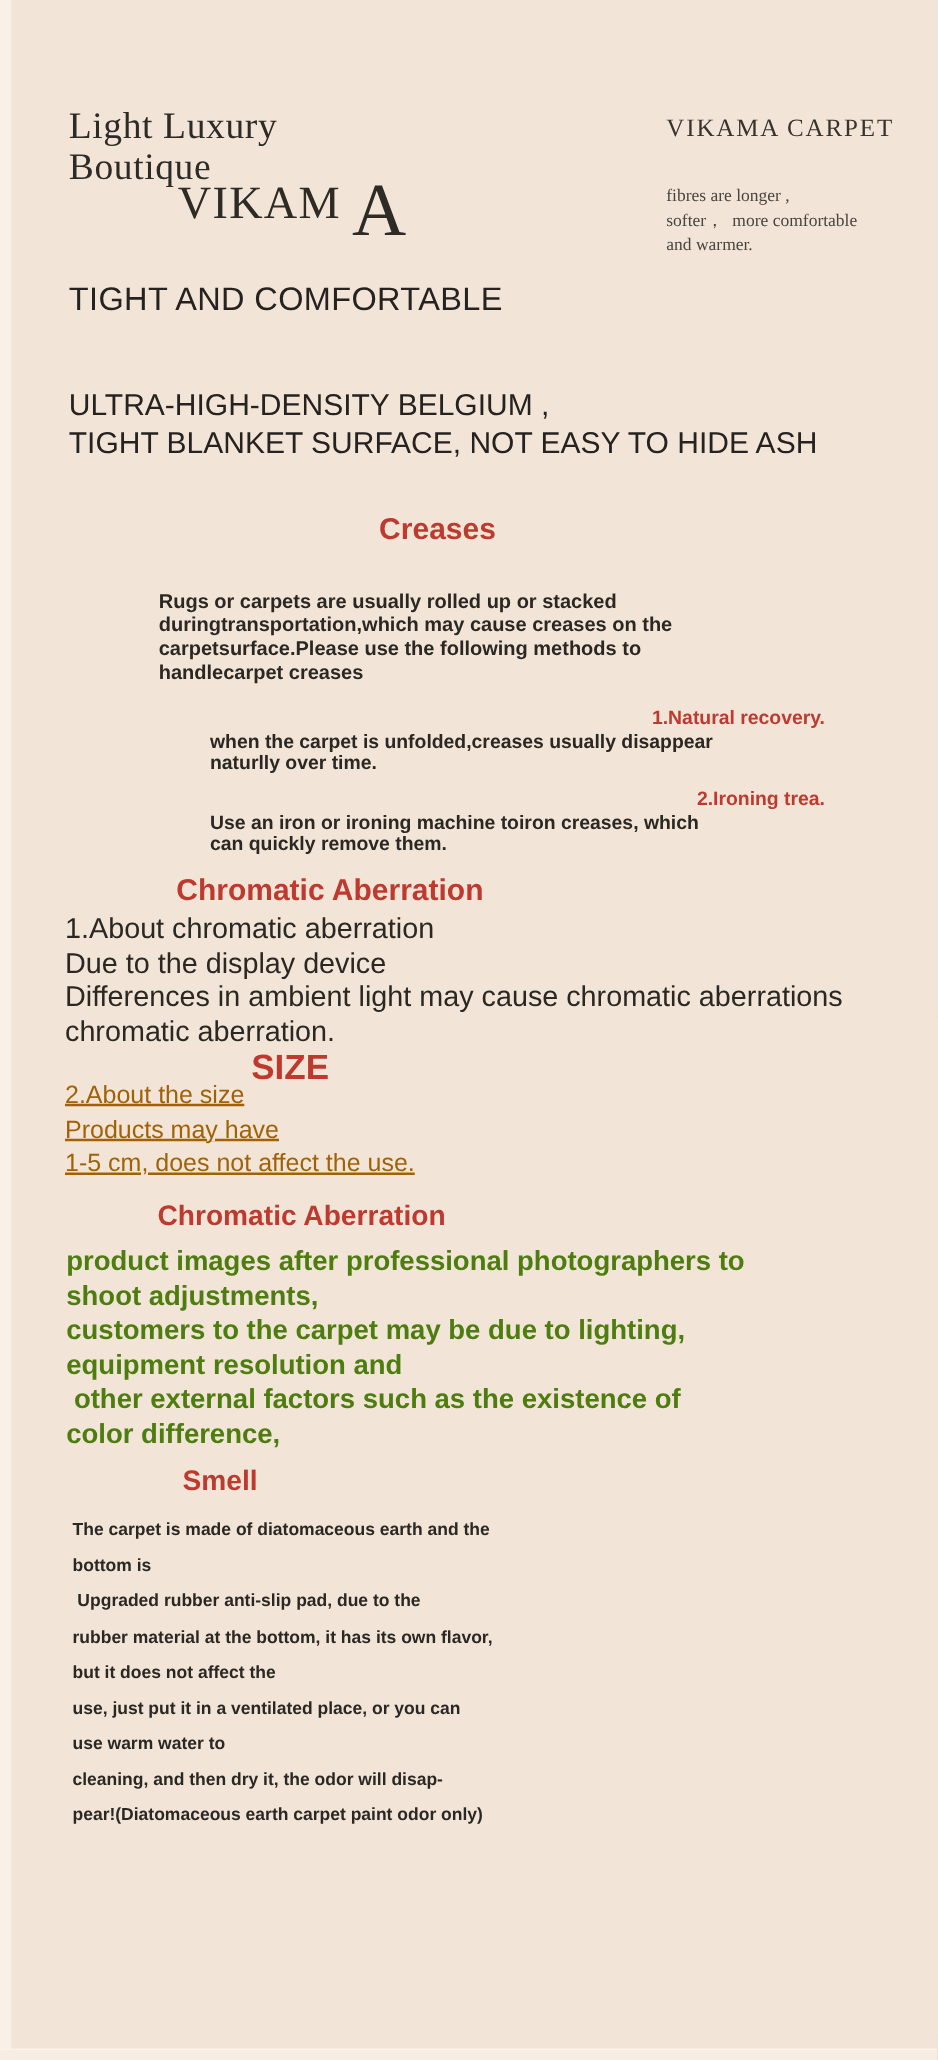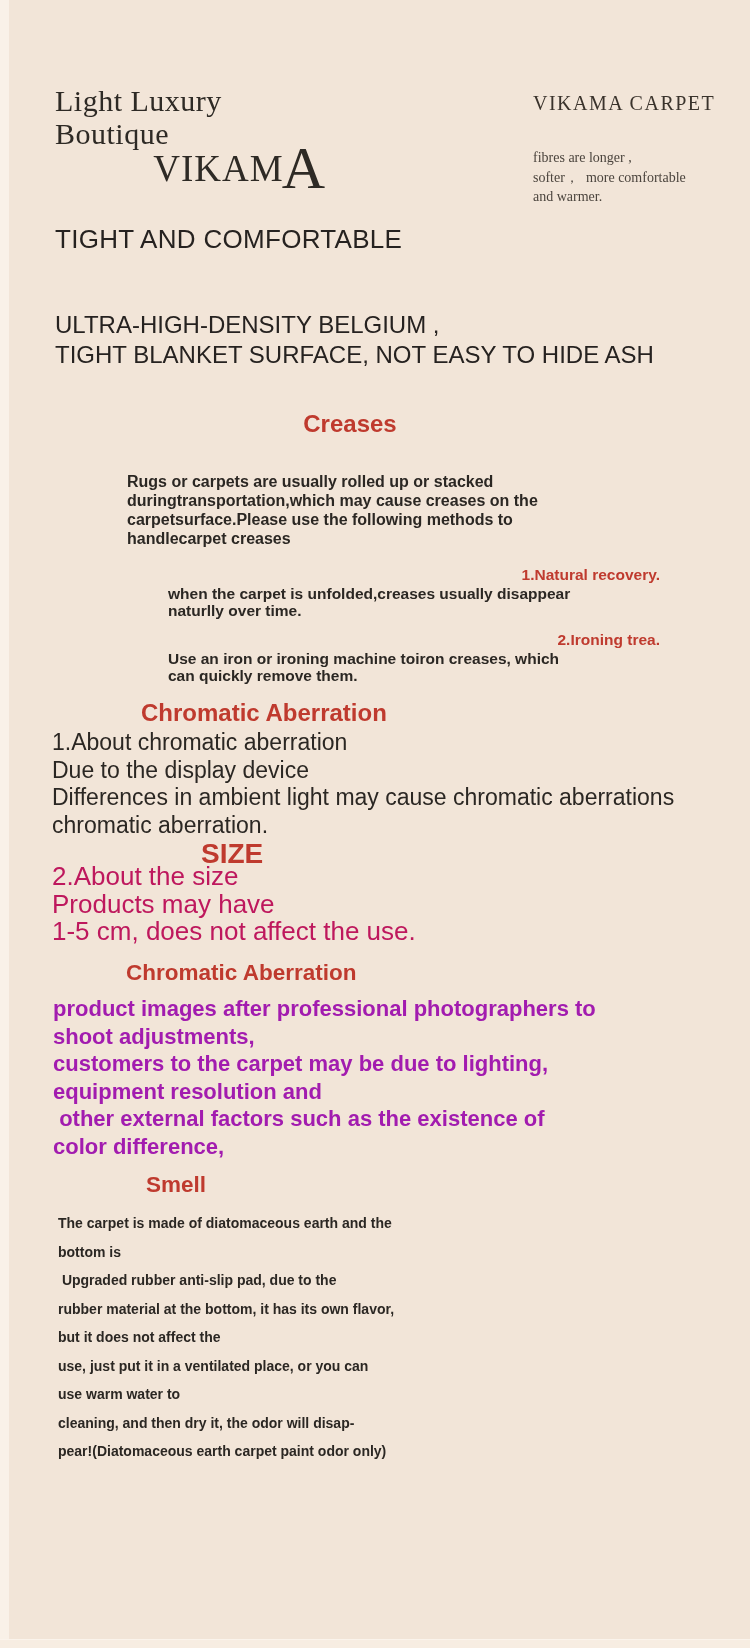--- a/index.html
+++ b/index.html
@@ -20,21 +20,21 @@
     position: absolute; left: 0; bottom: 0; width: 100%; height: 8px;
     background: #f7ede2;
     border-top: 1px solid #fbf4ec;
   }
   .abs { position: absolute; }
   .pre { white-space: pre-wrap; }
 
   
   .logo { left: 55px; top: 84px; width: 272px; font-family: "Liberation Serif", serif; color: #2e2a25; }
   .logo-line1 { font-size: 30px; line-height: 1.1; letter-spacing: 0.5px; }
-  .logo-line2 { display: flex; justify-content: flex-end; align-items: center; margin-top: -6px; padding-right: 2px; }
+  .logo-line2 { display: flex; justify-content: flex-end; align-items: flex-start; margin-top: -6px; padding-right: 2px; gap: 11px; }
   .logo-line2 .brand { font-size: 37px; letter-spacing: 1px; line-height: 1; }
   .logo-line2 .big-a { font-size: 60px; line-height: 0.8; margin-left: -2px; }
 
   .hdr-right { left: 533px; top: 92px; width: 190px; font-family: "Liberation Serif", serif; }
   .hdr-right-title { font-size: 20px; letter-spacing: 1.5px; color: #3a332c; }
   .hdr-right-tagline { margin-top: 33px; font-size: 14px; line-height: 1.4; color: #4b443d; }
 
   
   .headline { left: 55px; top: 224px; font-size: 26px; letter-spacing: 0.3px; color: #262220; }
   .subheadline { left: 55px; top: 310px; font-size: 24px; line-height: 30px; color: #262220; }
@@ -47,23 +47,23 @@
   .crease-item-label { font-size: 15.5px; font-weight: bold; color: #bf3a2e; text-align: right; }
   .crease-item-text { font-size: 15.5px; font-weight: bold; line-height: 16.5px; color: #2b2723; padding-left: 28px; margin-top: 2px; }
   .crease-item-1 { left: 140px; top: 566px; width: 520px; }
   .crease-item-2 { left: 140px; top: 631px; width: 520px; }
 
   
   .sec-title { font-weight: bold; color: #bf3a2e; }
   .ca1-title { left: 141px; top: 699px; font-size: 24px; }
   .ca1-text { left: 52px; top: 729px; width: 680px; font-size: 23px; line-height: 27.5px; color: #2b2723; }
   .size-title { left: 175px; top: 838px; font-size: 28px; margin-left: 26px; }
-  .size-text { left: 52px; top: 863px; width: 660px; font-size: 26px; line-height: 27.5px; color: #be185d; }
+  .size-text { left: 52px; top: 863px; width: 660px; font-size: 20px; line-height: 27.5px; color: #a16207; text-decoration: underline; }
   .ca2-title { left: 126px; top: 960px; font-size: 22.5px; }
-  .ca2-text { left: 53px; top: 995px; width: 660px; font-size: 22px; font-weight: bold; line-height: 27.5px; color: #a21caf; }
+  .ca2-text { left: 53px; top: 995px; width: 660px; font-size: 22px; font-weight: bold; line-height: 27.5px; color: #4d7c0f; }
   .smell-title { left: 146px; top: 1172px; font-size: 22.5px; }
   .smell-text { left: 58px; top: 1209px; width: 660px; font-size: 14px; font-weight: bold; line-height: 28.5px; color: #2b2723; }
 </style>
 </head>
 <body>
 
 <div class="canvas">
 
   <div class="edge-left"></div>
 

